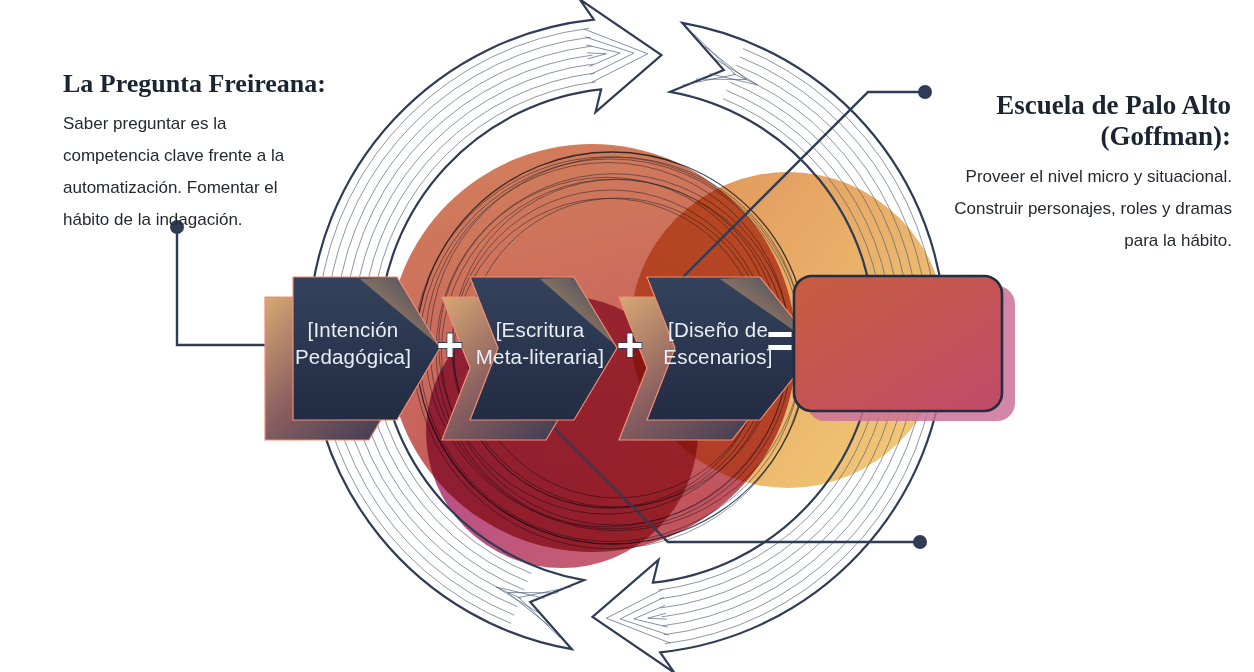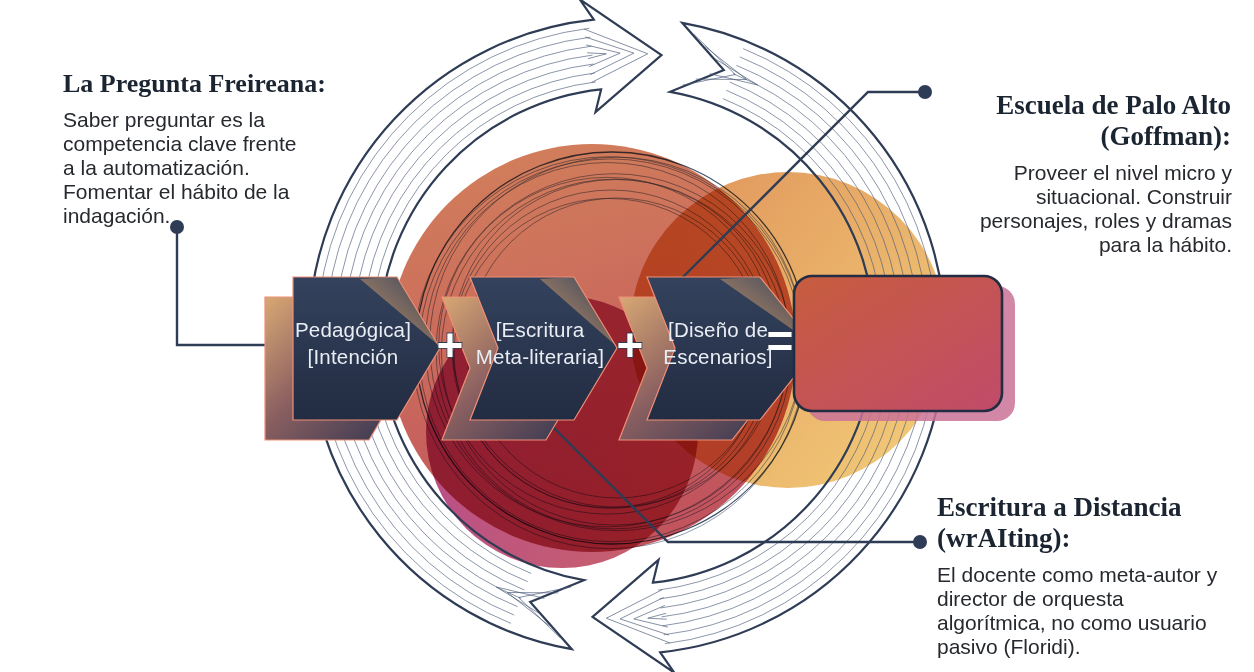--- a/index.html
+++ b/index.html
@@ -1,21 +1,21 @@
 <!DOCTYPE html>
 <html><head>
 <meta charset="utf-8">
 <style>
   html,body{margin:0;padding:0;background:#fff;}
   #stage{position:relative;width:1254px;height:672px;background:#ffffff;overflow:hidden;
          font-family:"Liberation Sans",sans-serif;}
   #scene{position:absolute;left:0;top:0;}
   .ann{position:absolute;color:#1d2633;}
   .ann .ttl{font-family:"Liberation Serif",serif;font-weight:bold;font-size:27px;line-height:31px;color:#1b2431;}
-  .ann .bdy{margin-top:9px;font-size:21px;line-height:24px;color:#26292e;}
+  .ann .bdy{margin-top:9px;font-size:17px;line-height:32px;color:#26292e;}
   #ann-freireana .ttl{font-size:26px;width:290px;}
   #ann-freireana .bdy{width:236px;}
   #ann-paloalto .ttl{width:285px;}
   #ann-paloalto .bdy{width:286px;}
   #ann-wraiting .ttl{width:285px;}
   #ann-wraiting .bdy{width:292px;}
   .boxlabel{position:absolute;text-align:center;color:#e9edf4;font-size:20.5px;line-height:26.5px;
             letter-spacing:.2px;}
   .boxlabel span{display:block;}
   #result-label{position:absolute;left:796px;top:294px;width:204px;text-align:center;
@@ -152,22 +152,22 @@
     </g>
 
     <g font-family="Liberation Sans, sans-serif" font-size="46" font-weight="600" text-anchor="middle" fill="#ffffff">
       <text x="450" y="361" stroke="#2e3c55" stroke-width="1.6" paint-order="stroke">+</text>
       <text x="630" y="361" stroke="#2e3c55" stroke-width="1.6" paint-order="stroke">+</text>
       <text x="780" y="357">=</text>
     </g>
   </svg>
 
   <div class="boxlabel" id="label-term-1" style="left:287px;top:317px;width:132px;">
+    <span>[Intención</span>
     <span>Pedagógica]</span>
-    <span>[Intención</span>
   </div>
   <div class="boxlabel" id="label-term-2" style="left:468px;top:317px;width:144px;">
     <span>[Escritura</span>
     <span>Meta-literaria]</span>
   </div>
   <div class="boxlabel" id="label-term-3" style="left:648px;top:317px;width:140px;">
     <span>[Diseño de</span>
     <span>Escenarios]</span>
   </div>
 
@@ -177,18 +177,14 @@
   <div class="ann" id="ann-freireana" style="left:63px;top:68px;">
     <div class="ttl">La Pregunta Freireana:</div>
     <div class="bdy">Saber preguntar es la competencia clave frente a la automatización. Fomentar el hábito de la indagación.</div>
   </div>
 
   <div class="ann" id="ann-paloalto" style="left:946px;top:90px;text-align:right;">
     <div class="ttl">Escuela de Palo Alto (Goffman):</div>
     <div class="bdy">Proveer el nivel micro y situacional. Construir personajes, roles y dramas para la hábito.</div>
   </div>
 
-  <div class="ann" id="ann-wraiting" style="left:937px;top:492px;">
-    <div class="ttl">Escritura a Distancia (wrAIting):</div>
-    <div class="bdy">El docente como meta-autor y director de orquesta algorítmica, no como usuario pasivo (Floridi).</div>
-  </div>
 
 </div>
 
 </body></html>

